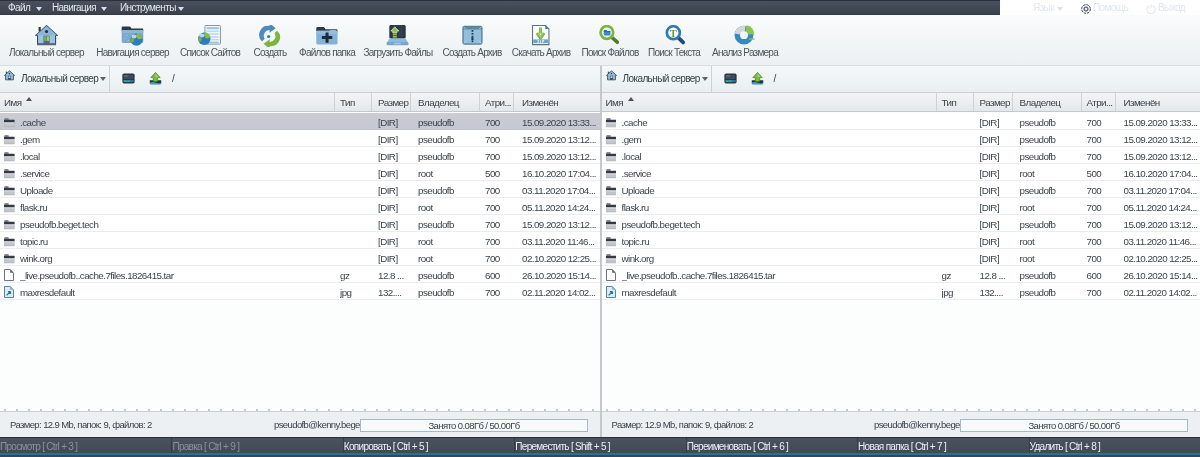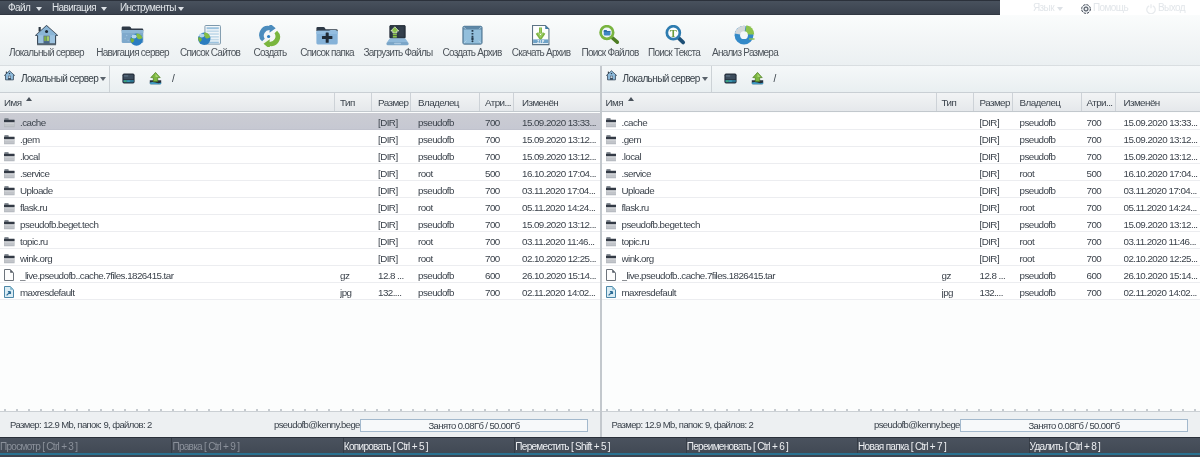--- a/index.html
+++ b/index.html
@@ -166,21 +166,21 @@
       <div style="height:32px;padding-top:10px">
         <svg width="24" height="21" viewBox="0 0 24 21">
           <path d="M1.2,6 L1.2,3.2 Q1.2,2 2.4,2 L8.2,2 Q9.2,2 9.6,2.8 L10.4,4.2 L21.2,4.2 Q22.5,4.2 22.5,5.4 L22.5,6.5 Z" fill="#2e3946"></path>
           <path d="M14,6.5 Q14.2,5 15.6,5 L20,5 Q21.4,5 21.6,6.5 Z" fill="#9fc4e2"></path>
           <rect x="1.2" y="5.8" width="21.3" height="13.6" rx="1.4" fill="#85b2d8"></rect>
           <path d="M1.2,9 L22.5,9 L22.5,7 Q22.5,5.8 21.3,5.8 L2.4,5.8 Q1.2,5.8 1.2,7 Z" fill="#93bde0"></path>
           <rect x="10.5" y="7.4" width="3" height="10.4" rx="0.5" fill="#1f2a35"></rect>
           <rect x="6.8" y="11.1" width="10.4" height="3" rx="0.5" fill="#1f2a35"></rect>
         </svg>
       </div>
-      <div class="lbl">Список папка</div>
+      <div class="lbl">Файлов папка</div>
     </div>
     <div class="tbi" style="left:472px">
       <div style="height:32px;padding-top:10px">
         <svg width="24" height="21" viewBox="0 0 24 21">
           <rect x="2.5" y="1.3" width="19" height="17.8" rx="1.2" fill="#93bfdc" stroke="#39617f" stroke-width="1"></rect>
           <path d="M2.5,4.6 L21.5,4.6 L21.5,2.5 Q21.5,1.3 20.3,1.3 L3.7,1.3 Q2.5,1.3 2.5,2.5 Z" fill="#5e87a6"></path>
           <path d="M2.9,1.7 L5.4,4.2 M21.1,1.7 L18.6,4.2" stroke="#bcd8ea" stroke-width="0.8"></path>
           <path d="M12,5 L12,12.2" stroke="#24394a" stroke-width="1.8" stroke-dasharray="1.7 1.2"></path>
           <rect x="10.9" y="12.2" width="2.2" height="2.8" rx="0.5" fill="#24394a"></rect>
           <circle cx="12" cy="16.2" r="1" fill="#24394a"></circle>

